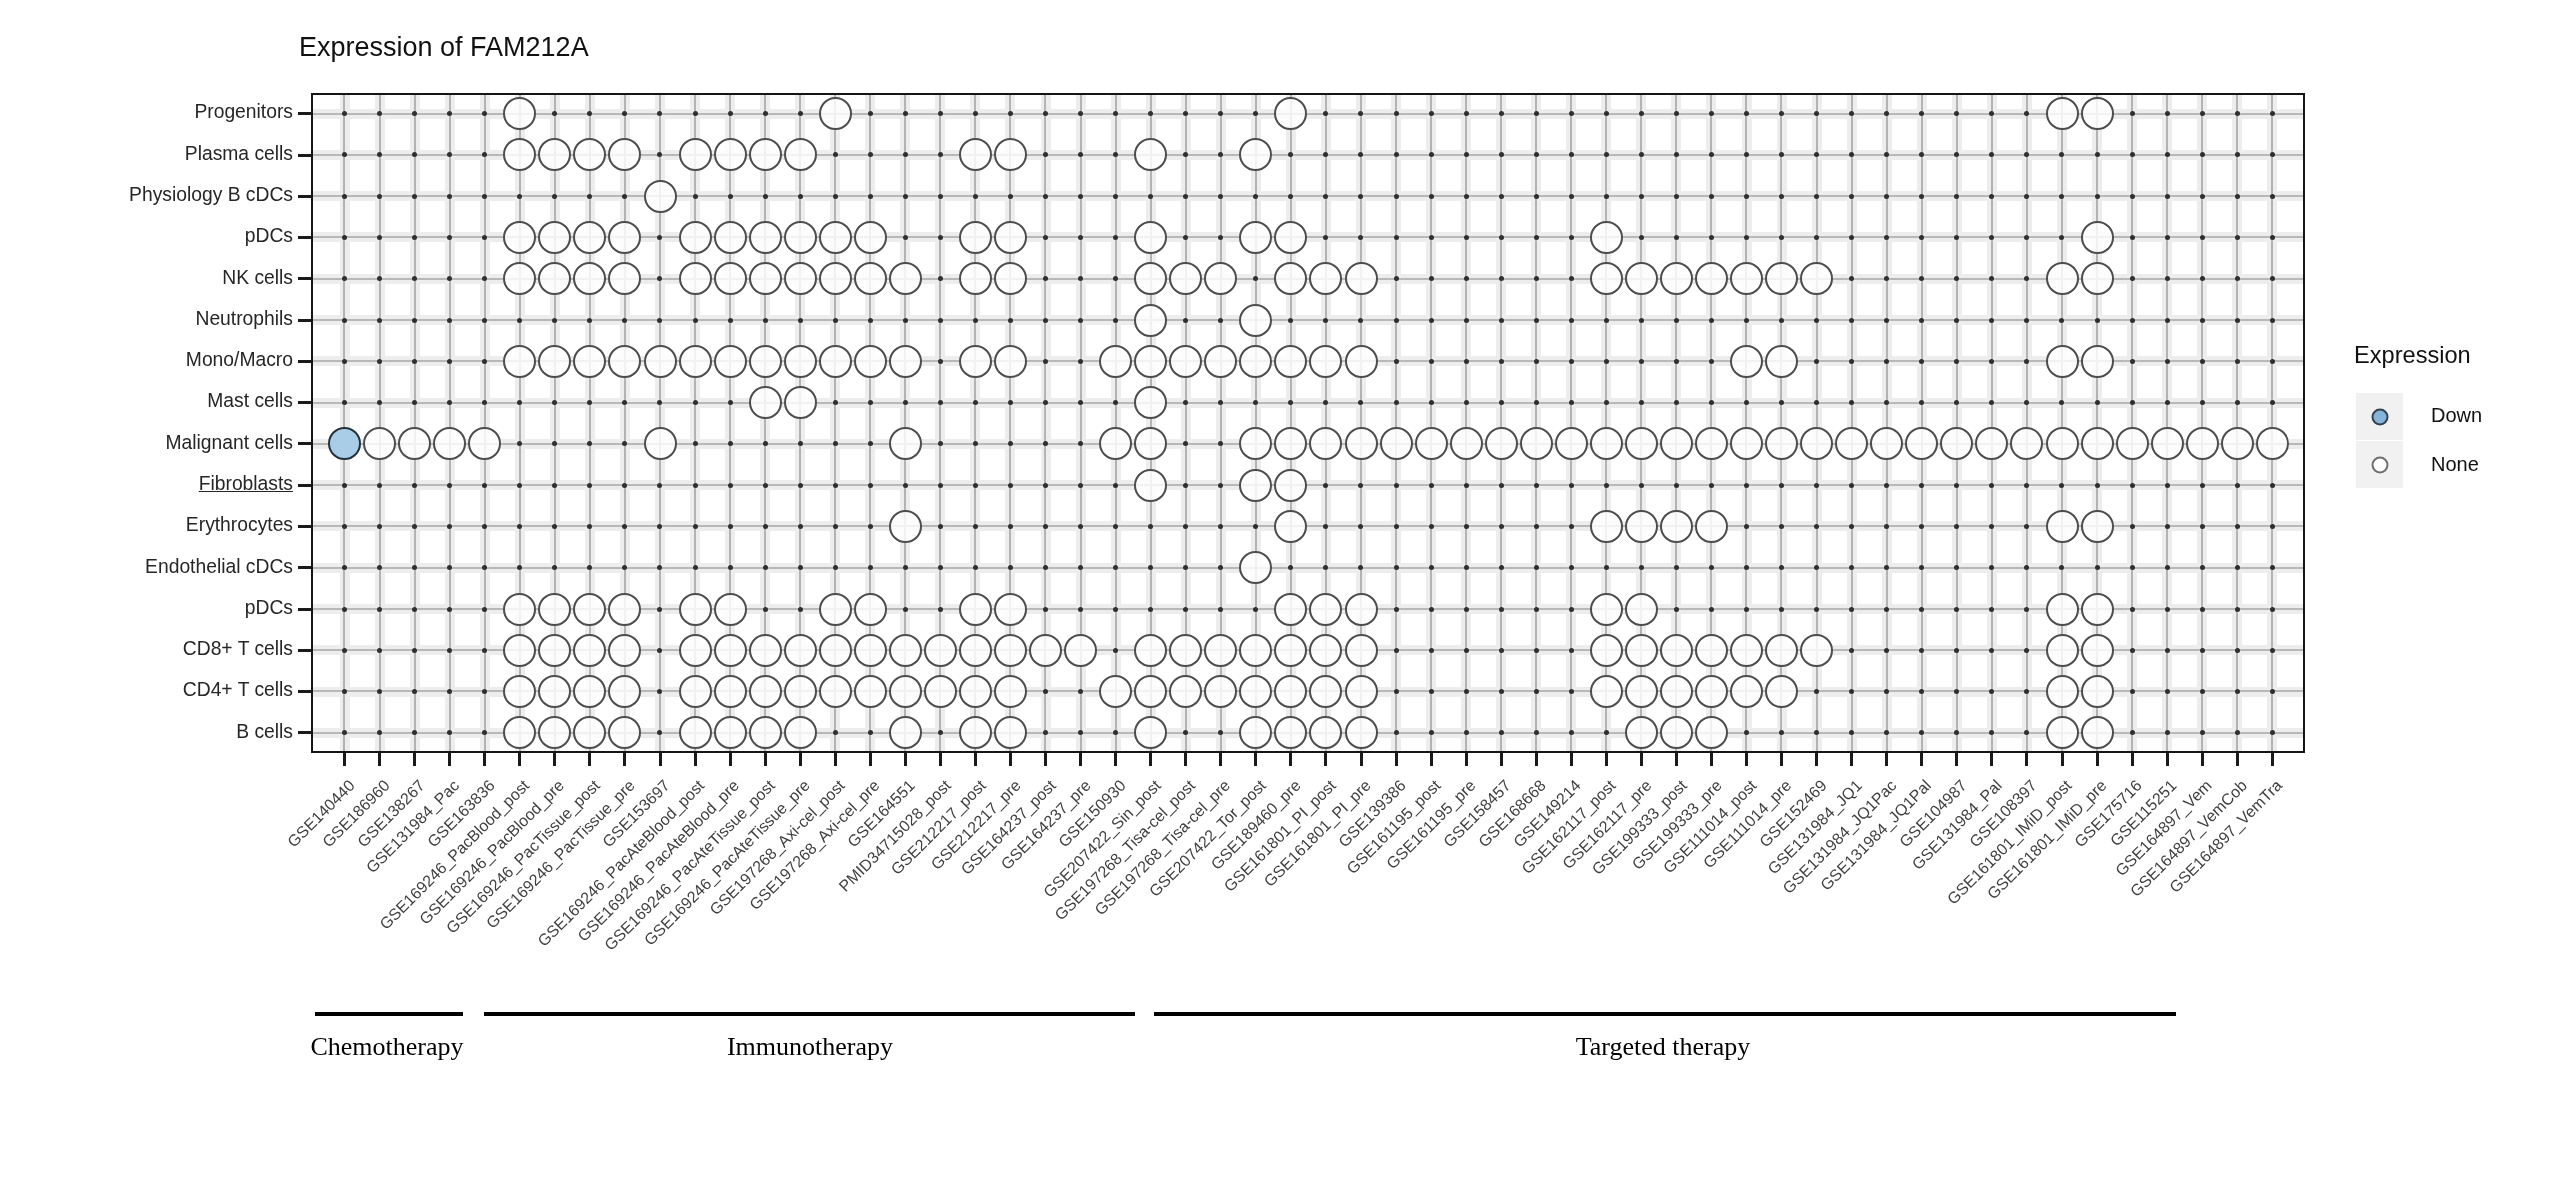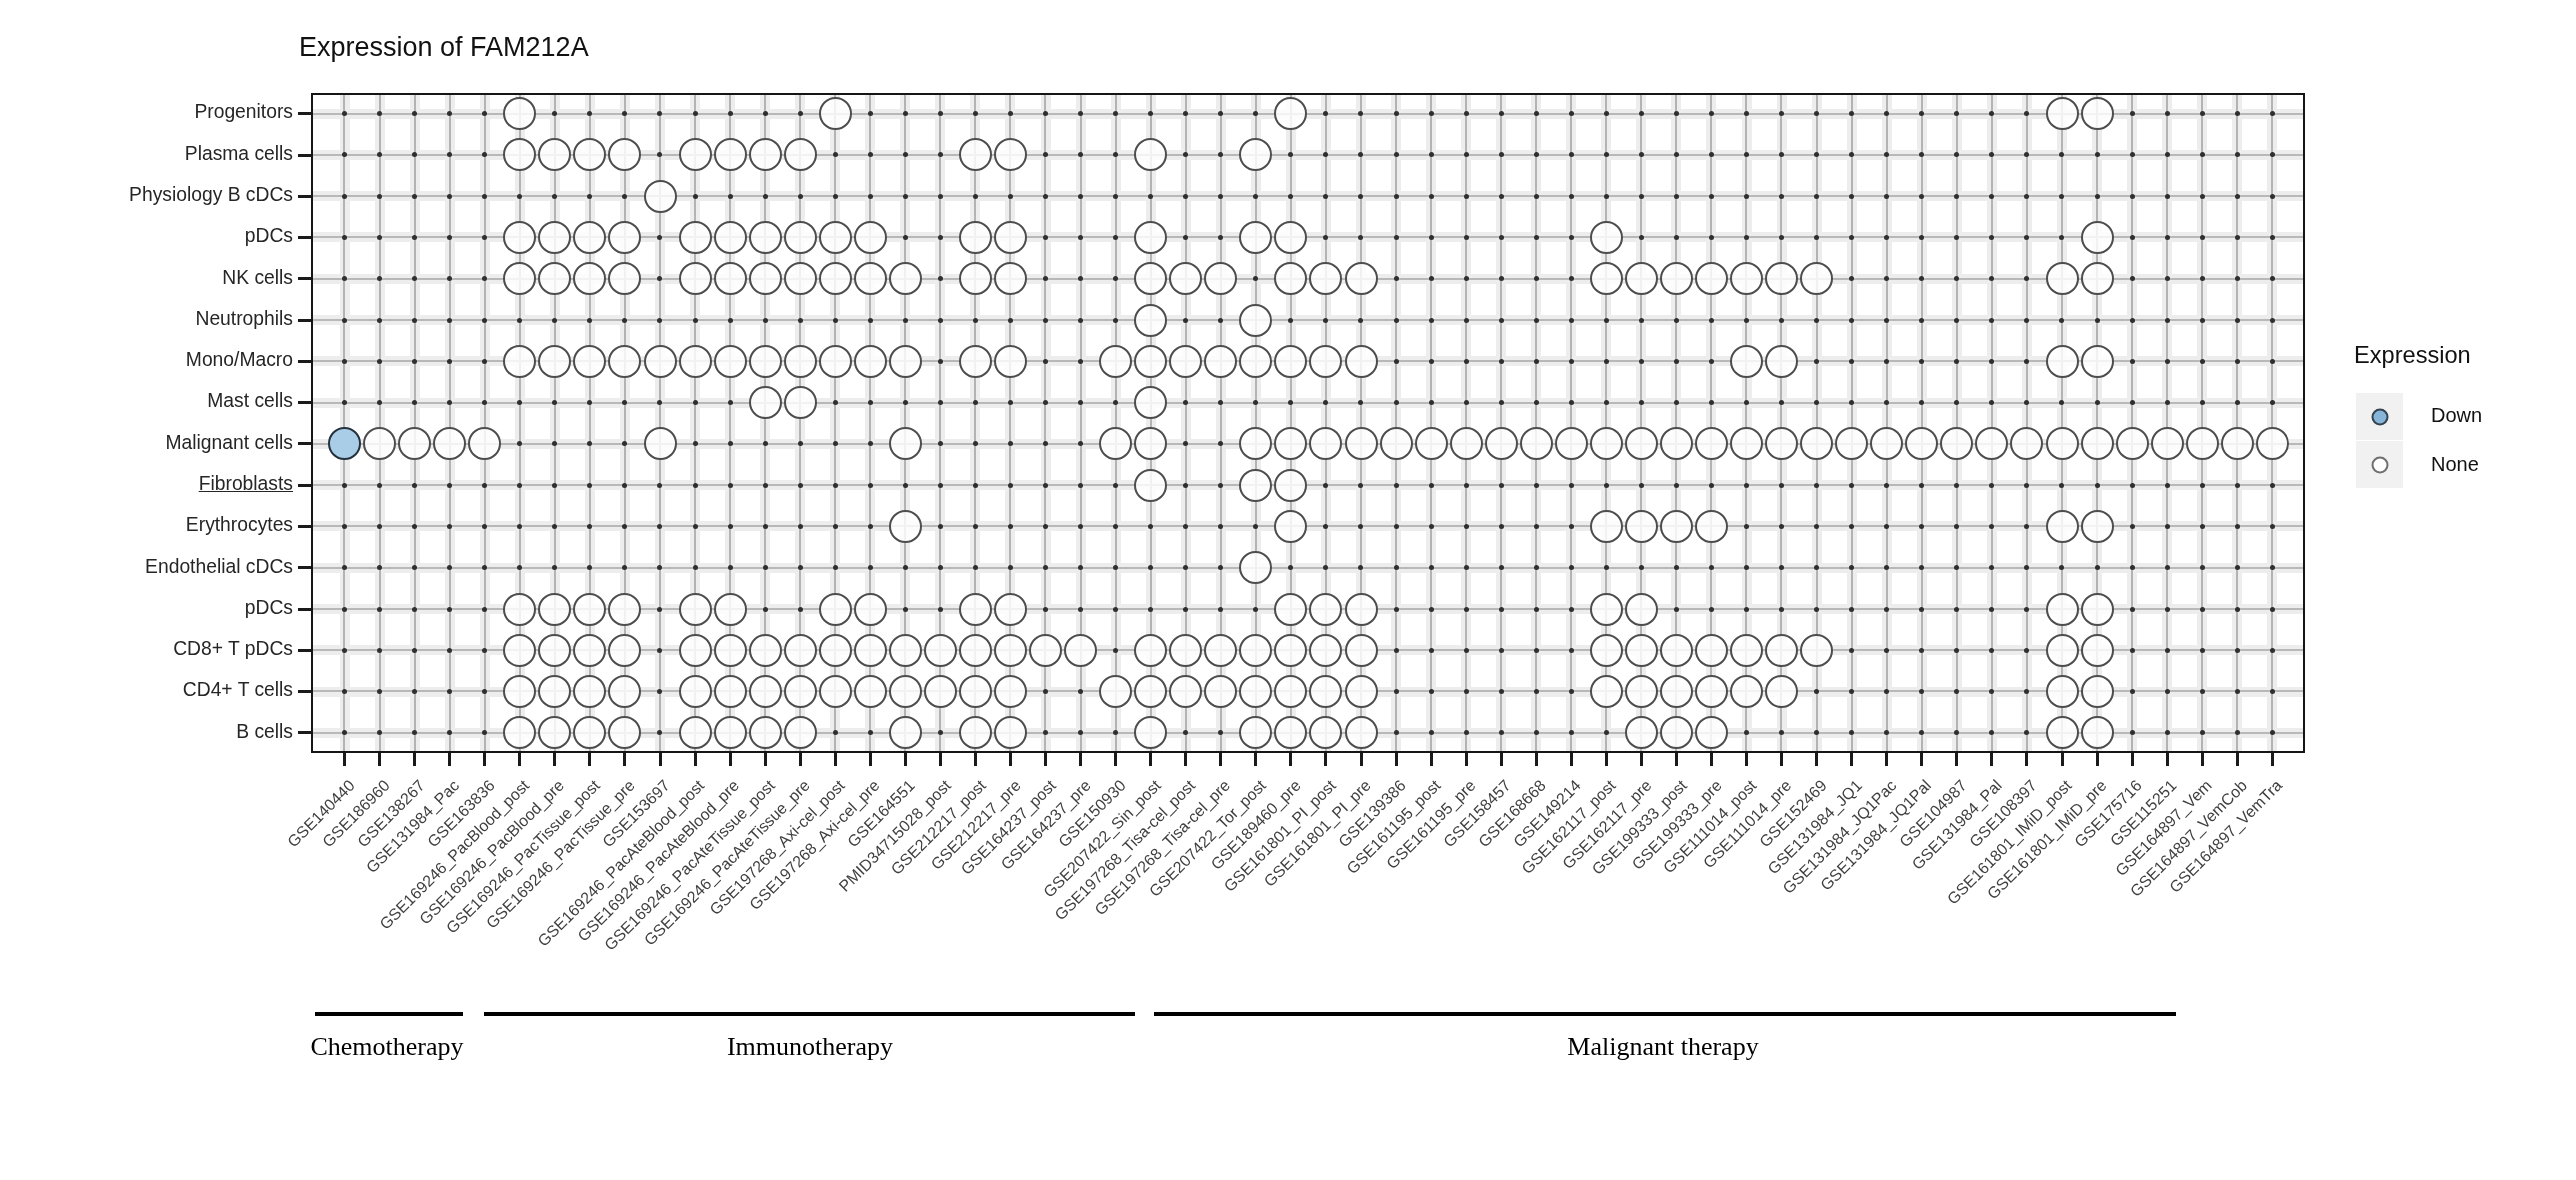--- a/index.html
+++ b/index.html
@@ -1156,21 +1156,21 @@
     <div class="ylab" style="left: 0px; width: 293px; top: 225px;">pDCs</div>
     <div class="ylab" style="left: 0px; width: 293px; top: 267px;">NK cells</div>
     <div class="ylab" style="left: 0px; width: 293px; top: 308px;">Neutrophils</div>
     <div class="ylab" style="left: 0px; width: 293px; top: 349px;">Mono/Macro</div>
     <div class="ylab" style="left: 0px; width: 293px; top: 390px;">Mast cells</div>
     <div class="ylab" style="left: 0px; width: 293px; top: 432px;">Malignant cells</div>
     <div class="ylab" style="left: 0px; width: 293px; top: 473px; text-decoration: underline;">Fibroblasts</div>
     <div class="ylab" style="left: 0px; width: 293px; top: 514px;">Erythrocytes</div>
     <div class="ylab" style="left: 0px; width: 293px; top: 556px;">Endothelial cDCs</div>
     <div class="ylab" style="left: 0px; width: 293px; top: 597px;">pDCs</div>
-    <div class="ylab" style="left: 0px; width: 293px; top: 638px;">CD8+ T pDCs</div>
+    <div class="ylab" style="left: 0px; width: 293px; top: 638px;">CD8+ T cells</div>
     <div class="ylab" style="left: 0px; width: 293px; top: 679px;">CD4+ T cells</div>
     <div class="ylab" style="left: 0px; width: 293px; top: 721px;">B cells</div>
     <div class="xlab" style="right: 2224px; top: 774px;">GSE140440</div>
     <div class="xlab" style="right: 2189px; top: 774px;">GSE186960</div>
     <div class="xlab" style="right: 2154px; top: 774px;">GSE138267</div>
     <div class="xlab" style="right: 2119px; top: 774px;">GSE131984_Pac</div>
     <div class="xlab" style="right: 2084px; top: 774px;">GSE163836</div>
     <div class="xlab" style="right: 2049px; top: 774px;">GSE169246_PacBlood_post</div>
     <div class="xlab" style="right: 2014px; top: 774px;">GSE169246_PacBlood_pre</div>
     <div class="xlab" style="right: 1979px; top: 774px;">GSE169246_PacTissue_post</div>
@@ -1220,21 +1220,21 @@
     <div class="xlab" style="right: 437px; top: 774px;">GSE175716</div>
     <div class="xlab" style="right: 402px; top: 774px;">GSE115251</div>
     <div class="xlab" style="right: 367px; top: 774px;">GSE164897_Vem</div>
     <div class="xlab" style="right: 332px; top: 774px;">GSE164897_VemCob</div>
     <div class="xlab" style="right: 297px; top: 774px;">GSE164897_VemTra</div>
     <div class="gbar" style="left: 315px; top: 1012px; width: 148px;"></div>
     <div class="glab" style="left: 387px; top: 1032px;">Chemotherapy</div>
     <div class="gbar" style="left: 484px; top: 1012px; width: 651px;"></div>
     <div class="glab" style="left: 810px; top: 1032px;">Immunotherapy</div>
     <div class="gbar" style="left: 1154px; top: 1012px; width: 1022px;"></div>
-    <div class="glab" style="left: 1663px; top: 1032px;">Malignant therapy</div>
+    <div class="glab" style="left: 1663px; top: 1032px;">Targeted therapy</div>
     <div class="lkey" style="left: 2356px; top: 393px;">
       <div class="kc" style="background: rgb(134, 181, 217); border: 2.9px solid rgb(51, 66, 79);"></div>
     </div>
     <div class="litem" style="left: 2431px; top: 404px;">Down</div>
     <div class="lkey" style="left: 2356px; top: 441px;">
       <div class="kc" style="background: rgb(255, 255, 255); border: 2.9px solid rgb(111, 111, 111);"></div>
     </div>
     <div class="litem" style="left: 2431px; top: 453px;">None</div>
   </div>
 

